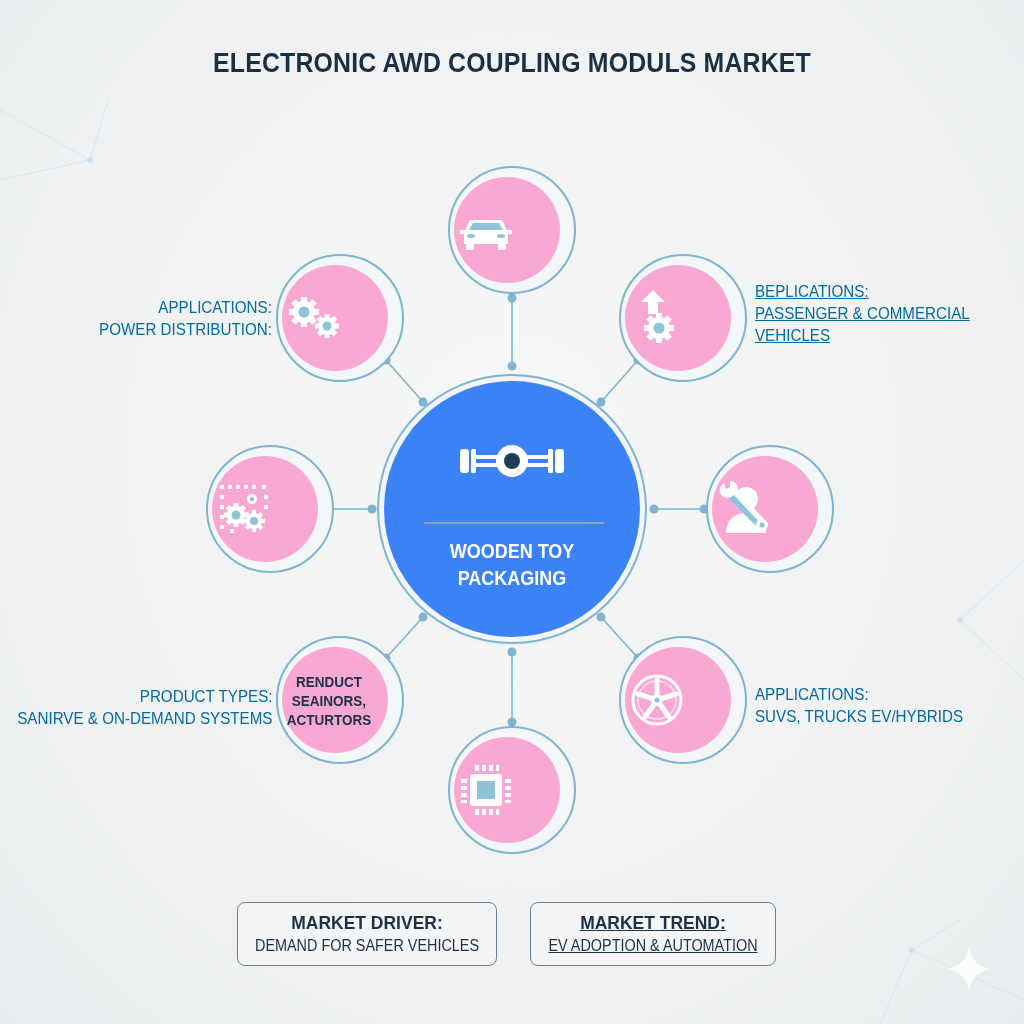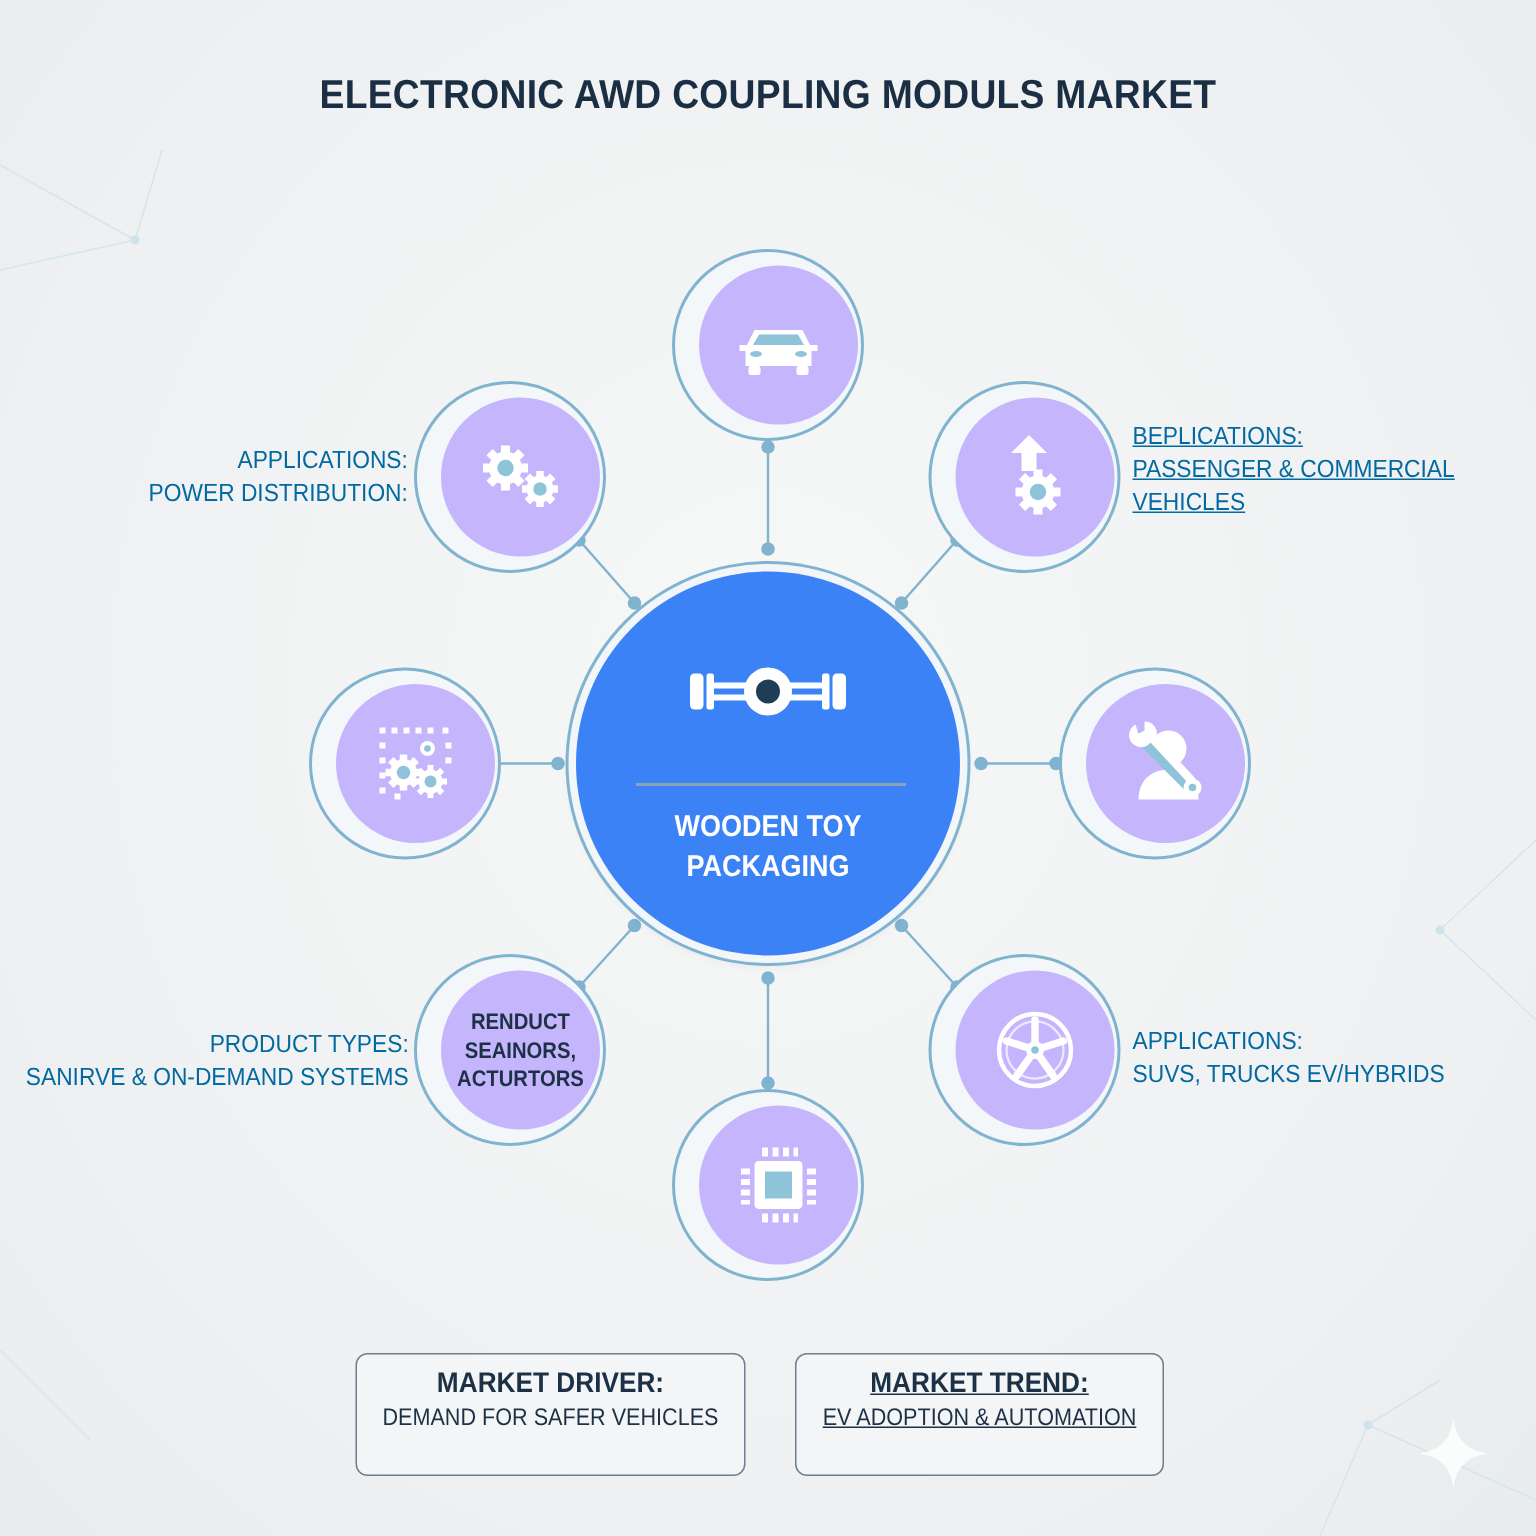--- a/index.html
+++ b/index.html
@@ -12,31 +12,31 @@
     transform:scaleX(0.92);}
   .diagram{position:absolute;left:0;top:0;width:1024px;height:1024px;}
   .hub{position:absolute;left:384px;top:381px;width:256px;height:256px;border-radius:50%;
     background:#3b82f6;box-shadow:0 0 0 5px #f3f6f8, 0 0 0 7px #7fb3cf, 0 3px 10px rgba(0,0,0,0.15);}
   .hub-icon{position:absolute;left:74px;top:58px;width:108px;height:44px;}
   .hub-divider{position:absolute;left:40px;top:141px;width:180px;height:2px;background:#8ca4b6;}
   .hub-label{position:absolute;left:20px;top:157px;width:216px;text-align:center;color:#fff;
     font-weight:bold;font-size:20px;line-height:27px;transform:scaleX(0.9);}
   .sat{position:absolute;width:128px;height:128px;border-radius:50%;
     background:#f4f7f9;border:2px solid #7fb3cf;box-sizing:border-box;}
-  .sat .inner{position:absolute;left:16px;top:9px;width:106px;height:106px;border-radius:50%;
-    background:#c4b5fd;display:flex;align-items:center;justify-content:center;}
+  .sat .inner{position:absolute;left:4px;top:9px;width:106px;height:106px;border-radius:50%;
+    background:#f9a8d4;display:flex;align-items:center;justify-content:flex-start;}
   .sat svg{width:64px;height:64px;}
   .sat-text{font-weight:bold;font-size:15px;line-height:19px;text-align:center;color:#1c3146;
     transform:scaleX(0.9);}
   .label{position:absolute;font-size:16.5px;line-height:22px;color:#0369a1;white-space:nowrap;}
   .label.right{text-align:right;}
   .label span{display:block;transform:scaleX(0.92);}
   .label.right span{transform-origin:right center;}
   .label.left span{transform-origin:left center;}
-  .box{position:absolute;top:902px;height:82px;border:1.5px solid #6d7f8f;border-radius:8px;
+  .box{position:absolute;top:902px;height:64px;border:1.5px solid #6d7f8f;border-radius:8px;
     box-sizing:border-box;background:#f3f5f6;text-align:center;color:#1c3146;}
   .box .bh{display:block;font-weight:bold;font-size:19px;margin-top:9px;transform:scaleX(0.92);}
   .box .bv{display:block;font-size:16px;margin-top:3px;transform:scaleX(0.9);}
   .sparkle{position:absolute;left:944px;top:944px;width:50px;height:50px;}
 </style>
 </head>
 <body>
 
 <svg class="bgnet" viewBox="0 0 1024 1024">
   <g stroke="#cfe3ec" stroke-width="1" fill="none" opacity="0.8">

